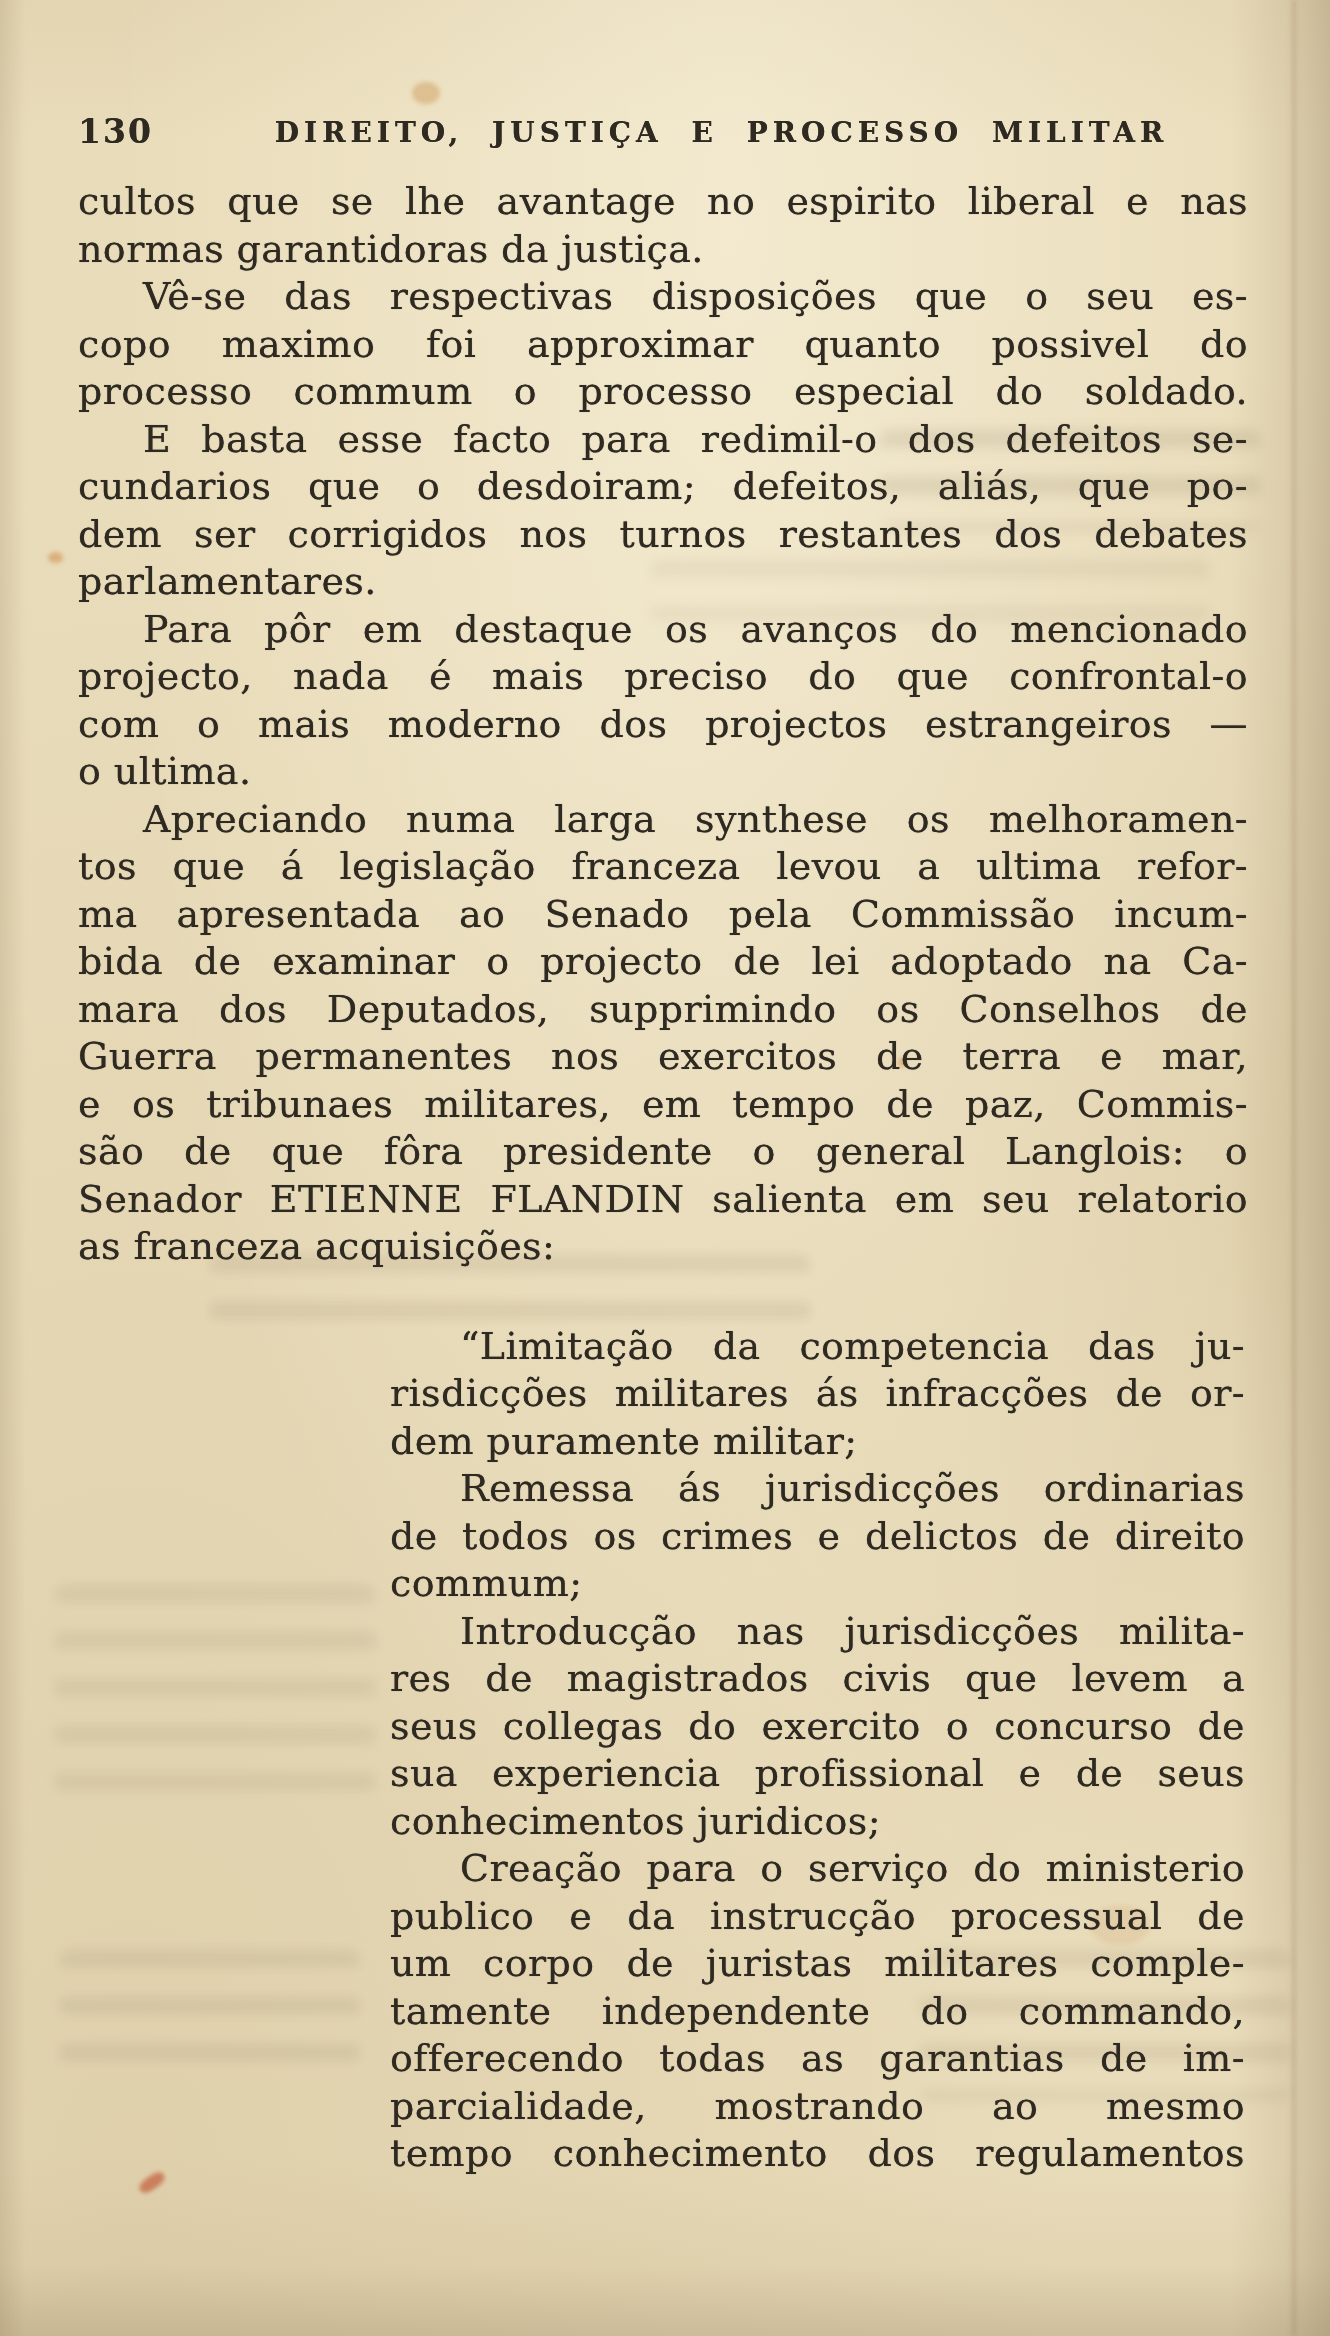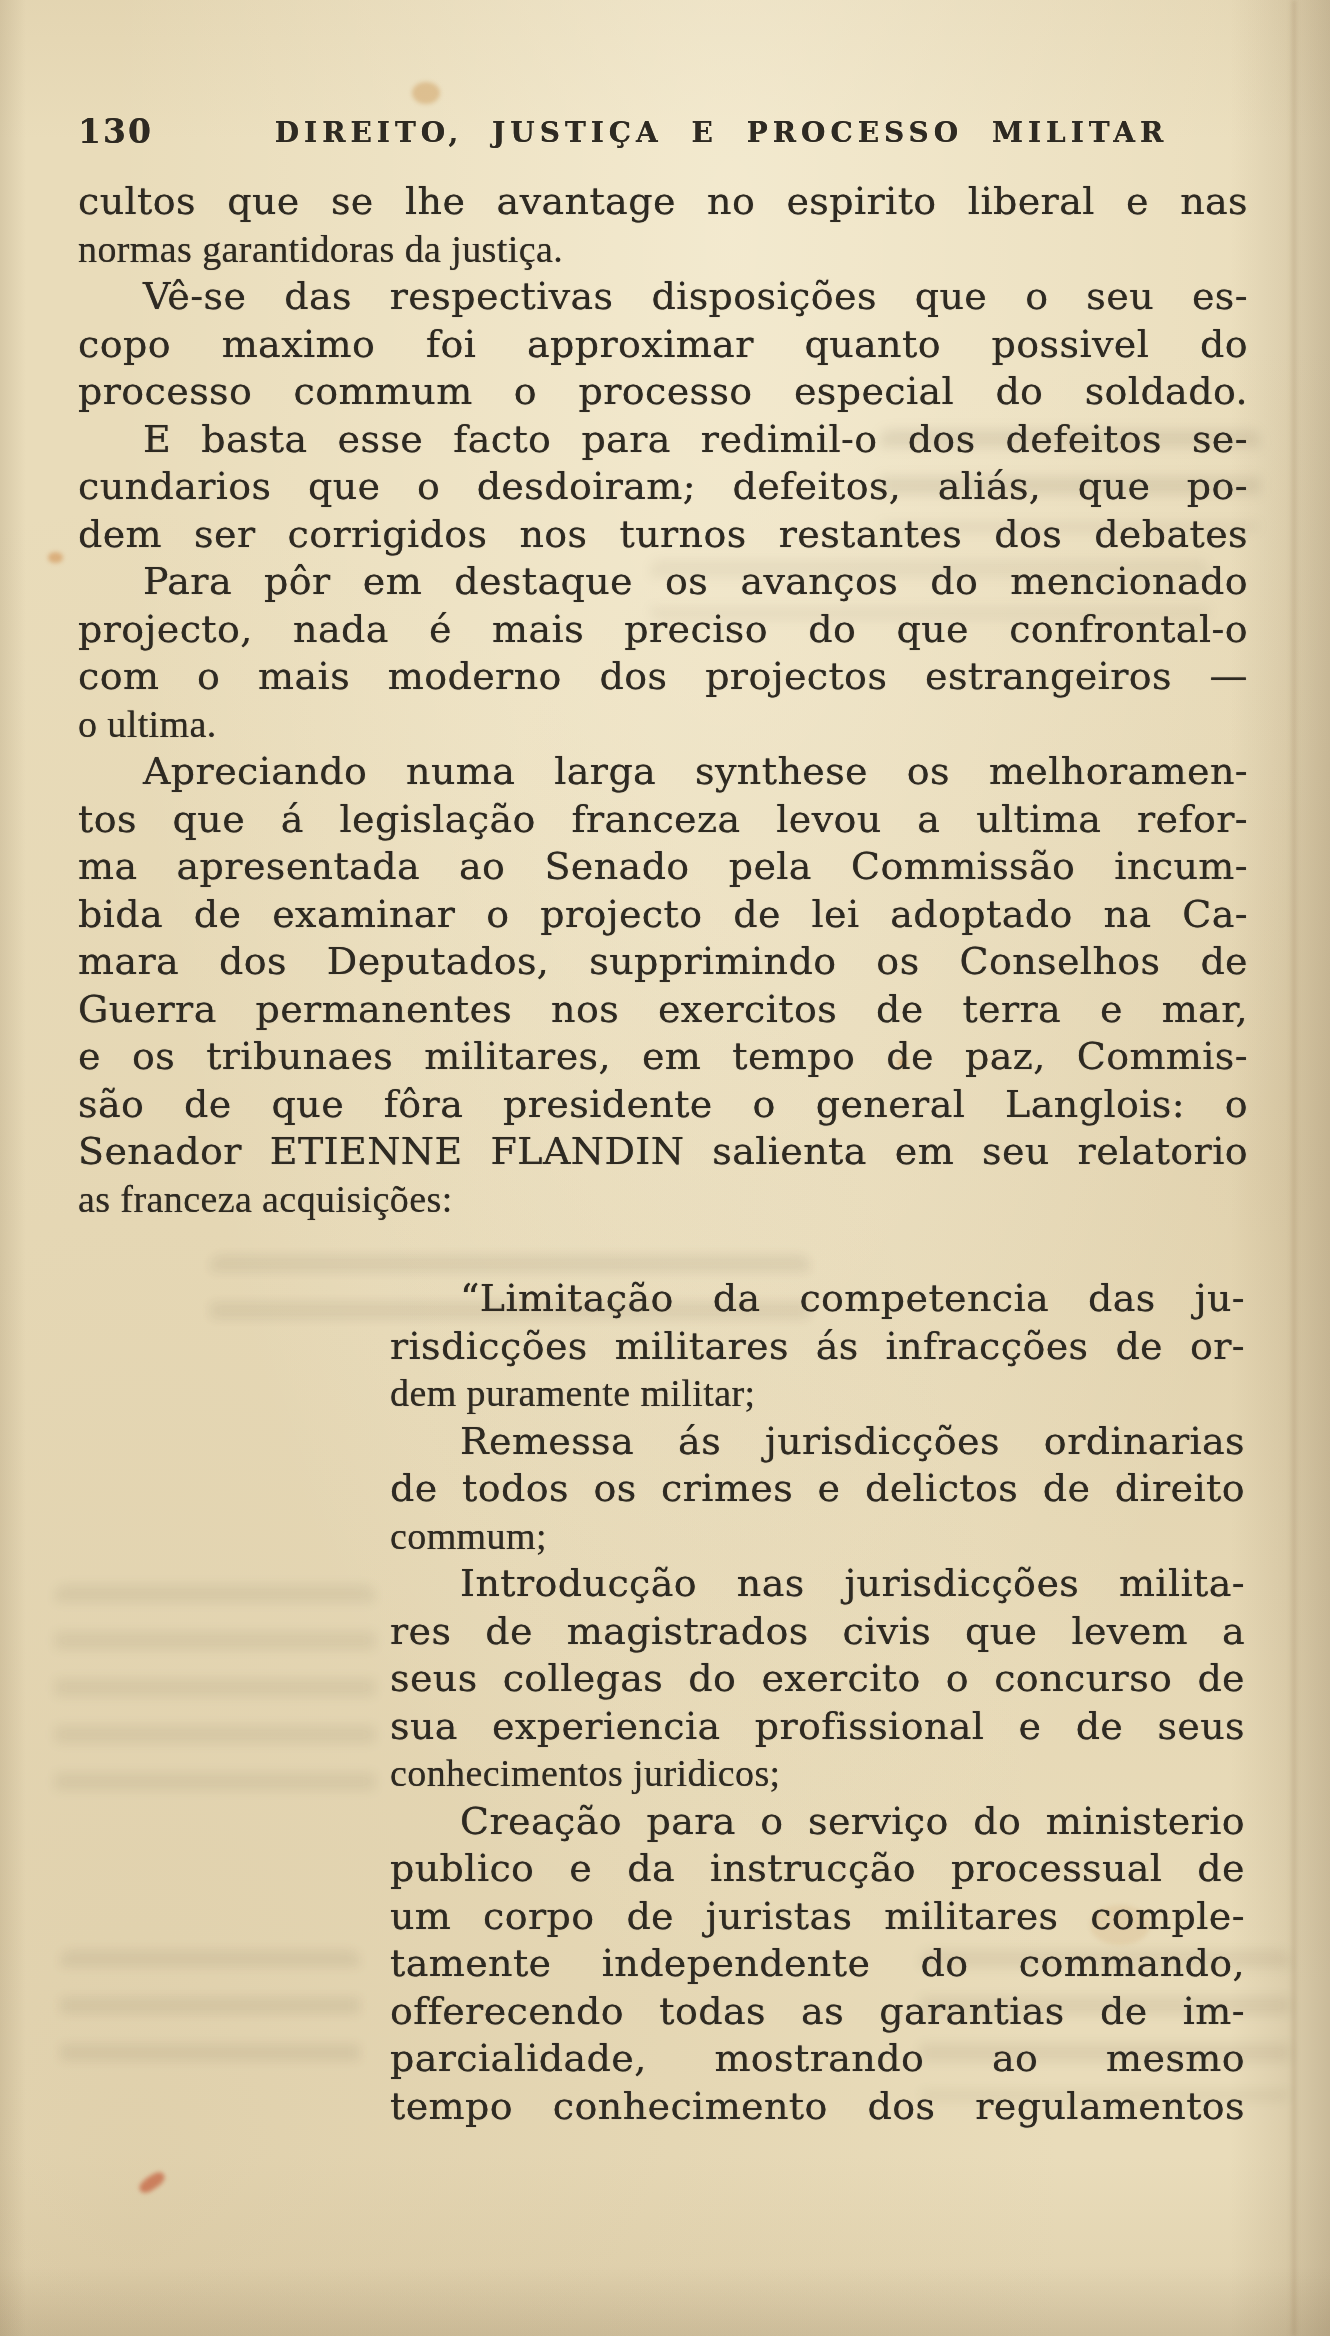--- a/index.html
+++ b/index.html
@@ -47,21 +47,20 @@
   }
   .line{
     text-align:justify;
     -moz-text-align-last:justify;
     text-align-last:justify;
     white-space:normal;
   }
   .line.nofill{
     -moz-text-align-last:left;
     text-align-last:left;
-    font-family:Liberation Serif, serif;
   }
   .line.indent{text-indent:65px;}
   .quote-block{
     margin-top:52px;
     margin-left:312px;
     width:855px;
   }
   .quote-block .line.indent{text-indent:70px;}
 
   
@@ -132,20 +131,21 @@
 <div class="body-text">
   <div id="main-lines">
       <div class="line">cultos que se lhe avantage no espirito liberal e nas</div>
       <div class="line nofill">normas garantidoras da justiça.</div>
       <div class="line indent">Vê-se das respectivas disposições que o seu es-</div>
       <div class="line">copo maximo foi approximar quanto possivel do</div>
       <div class="line">processo commum o processo especial do soldado.</div>
       <div class="line indent">E basta esse facto para redimil-o dos defeitos se-</div>
       <div class="line">cundarios que o desdoiram; defeitos, aliás, que po-</div>
       <div class="line">dem ser corrigidos nos turnos restantes dos debates</div>
+      <div class="line nofill">parlamentares.</div>
       <div class="line indent">Para pôr em destaque os avanços do mencionado</div>
       <div class="line">projecto, nada é mais preciso do que confrontal-o</div>
       <div class="line">com o mais moderno dos projectos estrangeiros —</div>
       <div class="line nofill">o ultima.</div>
       <div class="line indent">Apreciando numa larga synthese os melhoramen-</div>
       <div class="line">tos que á legislação franceza levou a ultima refor-</div>
       <div class="line">ma apresentada ao Senado pela Commissão incum-</div>
       <div class="line">bida de examinar o projecto de lei adoptado na Ca-</div>
       <div class="line">mara dos Deputados, supprimindo os Conselhos de</div>
       <div class="line">Guerra permanentes nos exercitos de terra e mar,</div>

